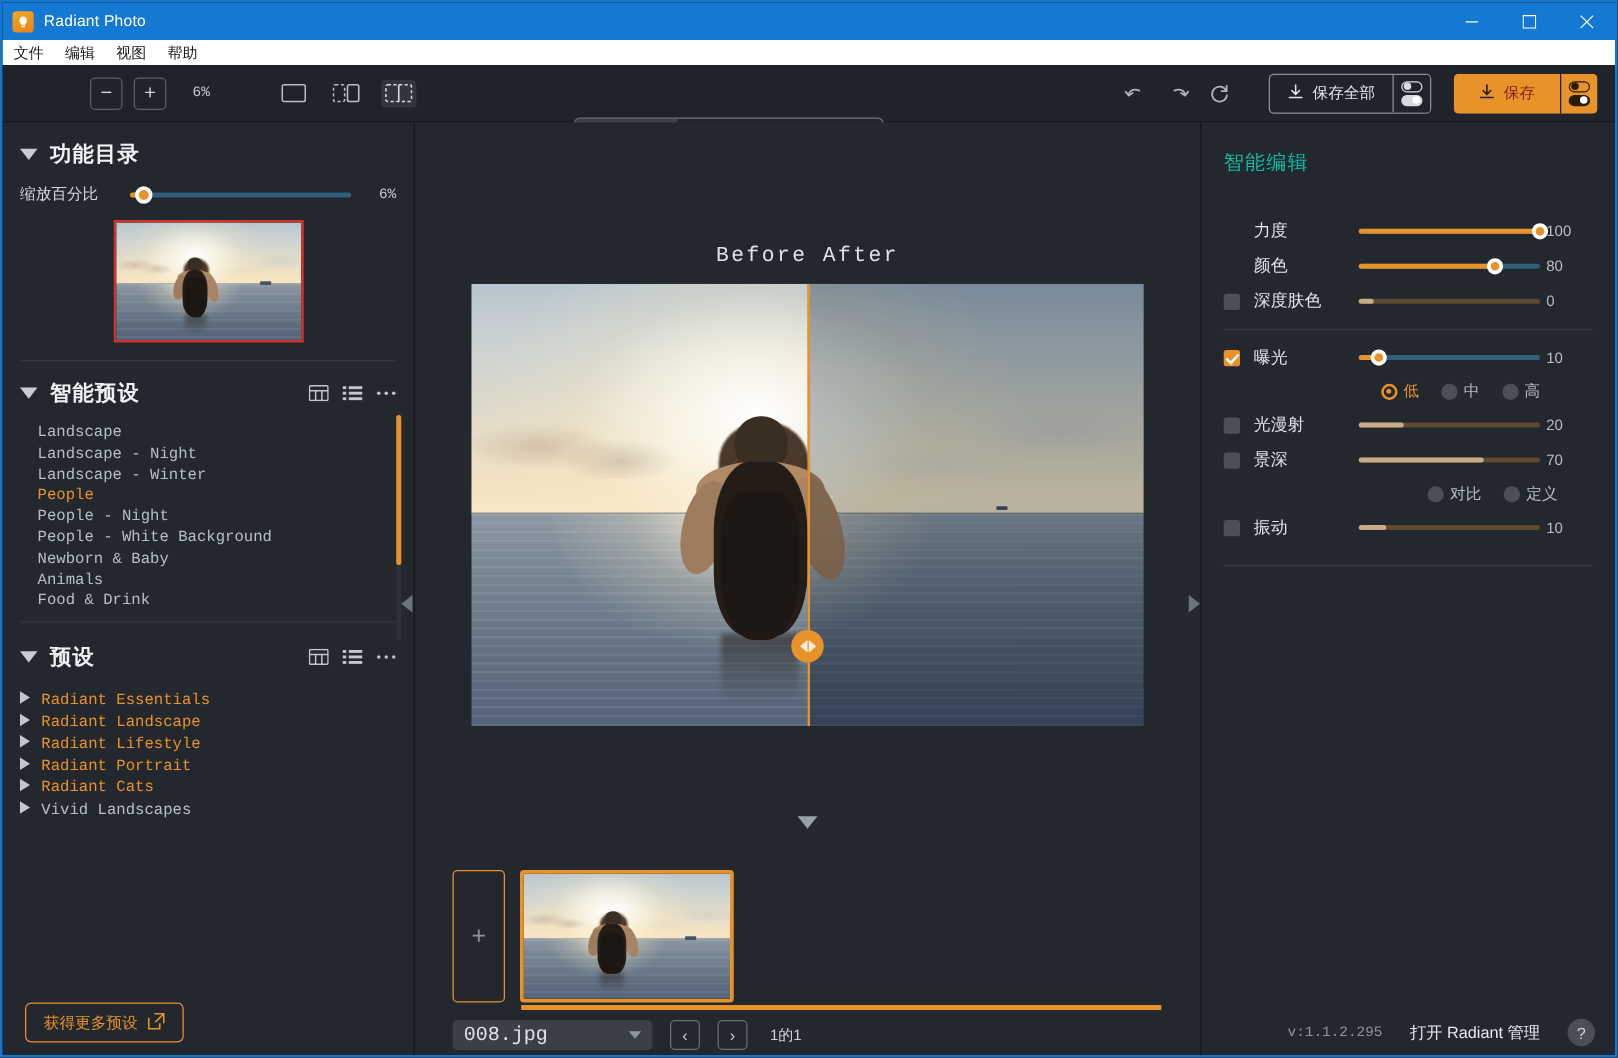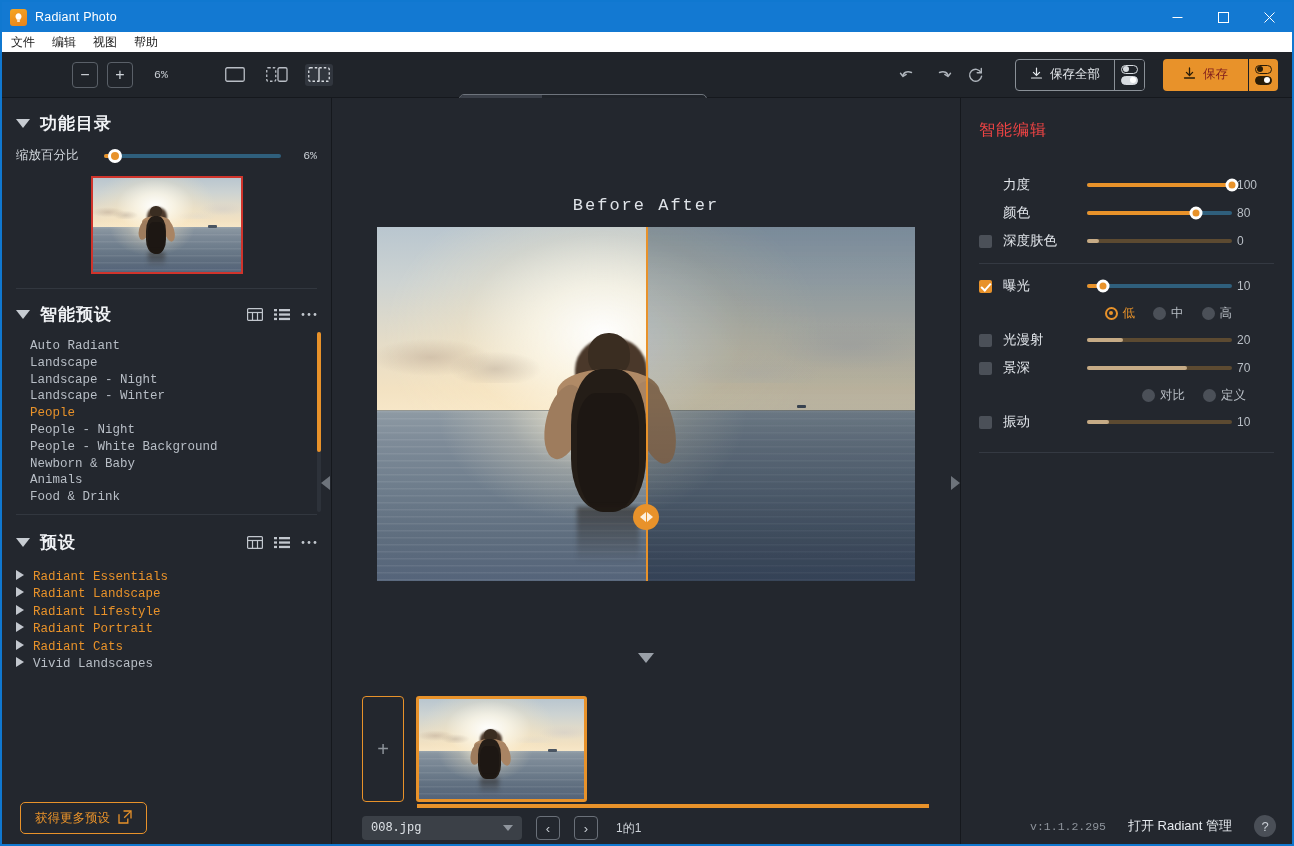--- a/index.html
+++ b/index.html
@@ -330,35 +330,35 @@
     width: 512px; height: 4px; background:#e8922a;
   }
 
   .bottombar {
     position:absolute; left:0; right:0; bottom:0; height: 40px;
     display:flex; align-items:center; padding-left: 30px; gap: 14px;
   }
   .file-select {
     width: 160px; height: 24px; border-radius:4px; background:#3b4047;
     display:flex;align-items:center; padding: 0 9px;
-    font-family:"Liberation Mono", monospace; font-size:12px; color:#dfe3e8;
+    font-family:"Liberation Mono", monospace; font-size:16px; color:#dfe3e8;
   }
   .file-select .arr { margin-left:auto; width:0;height:0;border-left:5px solid transparent;border-right:5px solid transparent;border-top:6px solid #8f959d;}
   .nav-btn {
     width: 24px; height: 24px; border:1px solid #6a7079; border-radius:4px;
     display:flex;align-items:center;justify-content:center; color:#c7ccd2; font-size:13px;
   }
   .page-count { font-size:12px; color:#cfd4da; margin-left: 4px; }
 
   
   .right-panel {
     width: 332px; flex:none; background:#23272e;
     position:relative; border-left:1px solid #15181d;
   }
-  .rp-title { font-size:16px; color:#ef4444; padding: 22px 0 0 18px; letter-spacing:1px;}
+  .rp-title { font-size:16px; color:#14b8a6; padding: 22px 0 0 18px; letter-spacing:1px;}
   .rp-rows { padding: 30px 18px 0 18px; }
   .rp-row { display:flex; align-items:center; height: 28px; gap: 0; }
   .rp-check {
     width: 13px; height: 13px; border-radius:2px; flex:none;
     background:#4b5058; margin-right: 11px;
   }
   .rp-check.on { background:#e8922a; position:relative; }
   .rp-check.on::after {
     content:""; position:absolute; left:4px; top:1px;
     width:4px;height:8px;border:solid #fff; border-width:0 2px 2px 0; transform:rotate(42deg);
@@ -600,21 +600,20 @@
                   <circle cx="8" cy="2.5" r="1.4"></circle>
                   <circle cx="14" cy="2.5" r="1.4"></circle>
                 </g>
               </svg>
           </span>
         </span>
       </div>
 
 
       <div class="preset-list">
-        <div class="pl-item">Auto Radiant</div>
         <div class="pl-item">Landscape</div>
         <div class="pl-item">Landscape - Night</div>
         <div class="pl-item">Landscape - Winter</div>
         <div class="pl-item sel">People</div>
         <div class="pl-item">People - Night</div>
         <div class="pl-item">People - White Background</div>
         <div class="pl-item">Newborn &amp; Baby</div>
         <div class="pl-item">Animals</div>
         <div class="pl-item">Food &amp; Drink</div>
         <div class="list-scroll">

